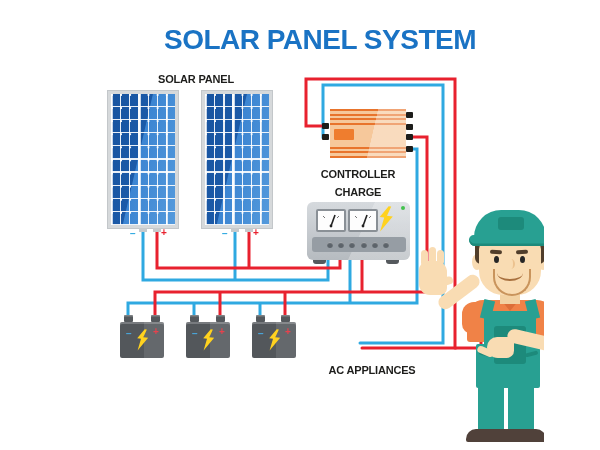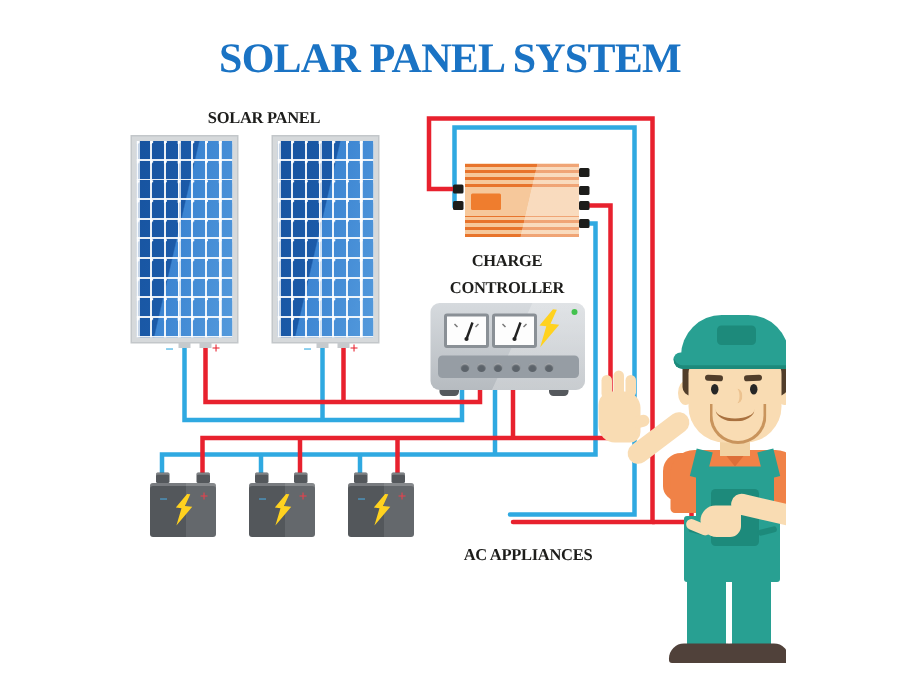--- a/index.html
+++ b/index.html
@@ -1,17 +1,17 @@
 <!DOCTYPE html>
 <html><head>
 <meta charset="utf-8">
 <style>
   html,body{margin:0;padding:0;background:#fff;}
   #canvas{position:relative;width:524px;height:450px;background:#fff;overflow:hidden;
-          font-family:Liberation Serif, serif;}
+          font-family:Liberation Sans, sans-serif;margin-left:20px;}
   .lbl{position:absolute;font-weight:bold;color:#1d1d1b;font-size:11px;text-align:center;
        letter-spacing:-0.2px;white-space:nowrap;}
   #title{position:absolute;left:130px;top:24px;width:340px;text-align:center;
          font-size:28px;font-weight:bold;color:#1a73c4;letter-spacing:-0.5px;}
   .wires{position:absolute;left:0;top:0;z-index:1;}
   
   .panel{position:absolute;width:64px;height:131px;border:3px solid #d6d9db;
          box-shadow:0 0 0 1px #c3c7ca;z-index:2;
          background:
           radial-gradient(circle 1.2px at 0.7px 0.7px, rgba(255,255,255,.95) 1px, transparent 1.3px),
@@ -105,22 +105,22 @@
     <div class="sheen"></div>
   </div>
   <div class="pin" style="left:302px;top:123px;"></div>
   <div class="pin" style="left:302px;top:134px;"></div>
   <div class="pin" style="left:386px;top:112px;"></div>
   <div class="pin" style="left:386px;top:124px;"></div>
   <div class="pin" style="left:386px;top:134px;"></div>
   <div class="pin" style="left:386px;top:146px;"></div>
 
   <div class="lbl" style="left:288px;top:165px;width:100px;line-height:18px;">
+    <div>CONTROLLER</div>
     <div>CHARGE</div>
-    <div>CONTROLLER</div>
   </div>
   <div class="foot" style="left:293px;top:258px;"></div>
   <div class="foot" style="left:366px;top:258px;"></div>
   <div id="controller">
     <div class="sheen"></div>
     <div class="meter" style="left:9px;top:7px;">
       <svg width="26" height="19" viewBox="0 0 26 19">
         <line x1="5" y1="5" x2="7" y2="7" stroke="#777" stroke-width="1"></line>
         <line x1="21" y1="5" x2="19" y2="7" stroke="#777" stroke-width="1"></line>
         <line x1="13" y1="15" x2="17" y2="4" stroke="#222" stroke-width="1.6"></line>

